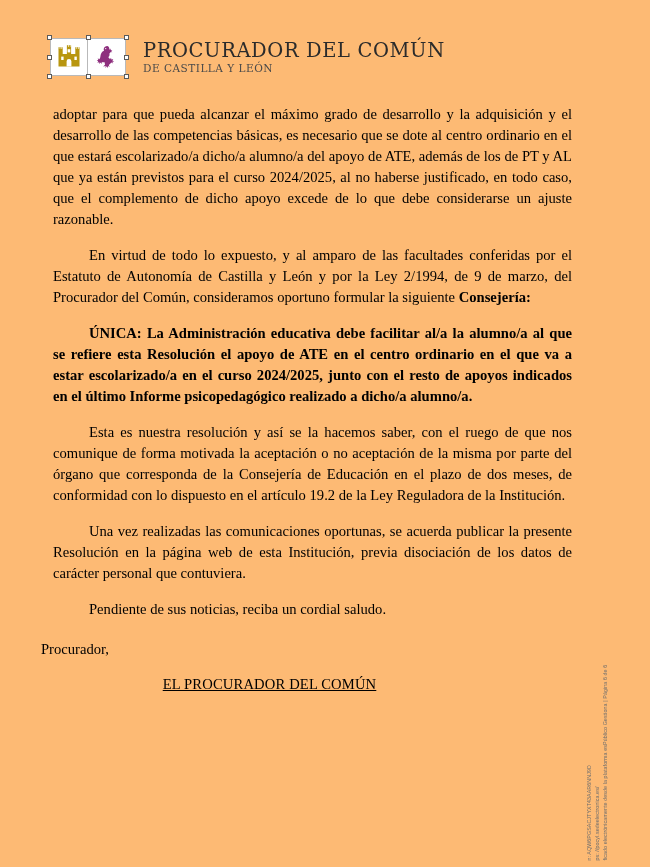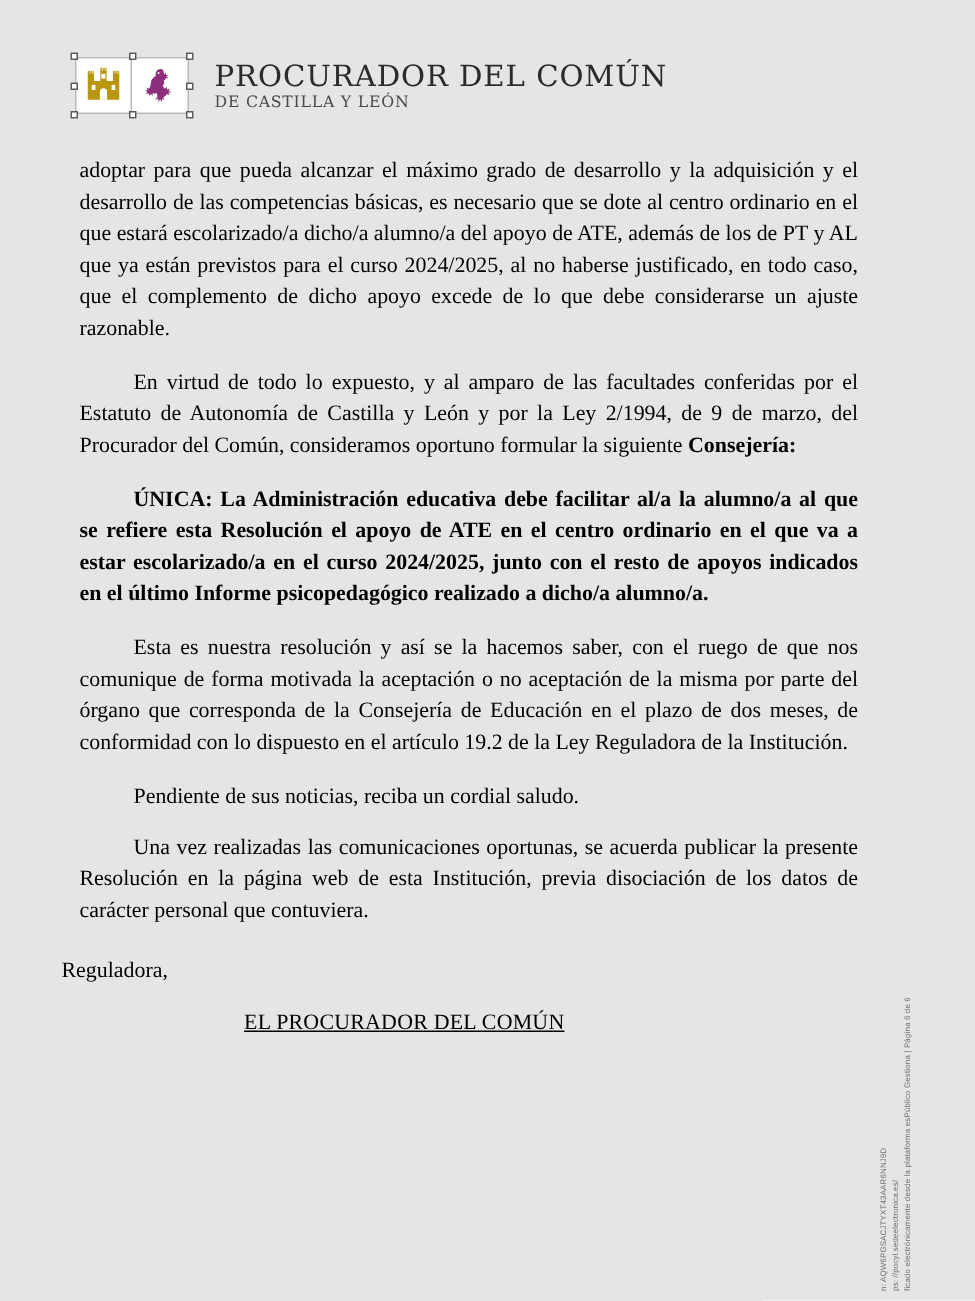--- a/index.html
+++ b/index.html
@@ -13,21 +13,21 @@
     position: relative;
     overflow: hidden;
     font-family: "Liberation Serif", "DejaVu Serif", serif;
     color: #000000;
   }
 
   
   .page {
     position: absolute;
     inset: 0;
-    background: #e5e5e5;
+    background: #fdba74;
   }
 
   
   .letterhead {
     position: absolute;
     left: 47px;
     top: 35px;
     display: flex;
     align-items: center;
   }
@@ -232,25 +232,25 @@
   <div class="body-copy">
 
     <p class="para">adoptar para que pueda alcanzar el máximo grado de desarrollo y la adquisición y el desarrollo de las competencias básicas, es necesario que se dote al centro ordinario en el que estará escolarizado/a dicho/a alumno/a del apoyo de ATE, además de los de PT y AL que ya están previstos para el curso 2024/2025, al no haberse justificado, en todo caso, que el complemento de dicho apoyo excede de lo que debe considerarse un ajuste razonable.</p>
 
     <p class="para indent"><span>En virtud de todo lo expuesto, y al amparo de las facultades conferidas por el Estatuto de Autonomía de Castilla y León y por la Ley 2/1994, de 9 de marzo, del Procurador del Común, consideramos oportuno formular la siguiente </span><b>Consejería:</b></p>
 
     <p class="para indent bold">ÚNICA: La Administración educativa debe facilitar al/a la alumno/a al que se refiere esta Resolución el apoyo de ATE en el centro ordinario en el que va a estar escolarizado/a en el curso 2024/2025, junto con el resto de apoyos indicados en el último Informe psicopedagógico realizado a dicho/a alumno/a.</p>
 
     <p class="para indent">Esta es nuestra resolución y así se la hacemos saber, con el ruego de que nos comunique de forma motivada la aceptación o no aceptación de la misma por parte del órgano que corresponda de la Consejería de Educación en el plazo de dos meses, de conformidad con lo dispuesto en el artículo 19.2 de la Ley Reguladora de la Institución.</p>
 
+    <p class="para indent">Una vez realizadas las comunicaciones oportunas, se acuerda publicar la presente Resolución en la página web de esta Institución, previa disociación de los datos de carácter personal que contuviera.</p>
+
     <p class="para indent tight">Pendiente de sus noticias, reciba un cordial saludo.</p>
 
-    <p class="para indent">Una vez realizadas las comunicaciones oportunas, se acuerda publicar la presente Resolución en la página web de esta Institución, previa disociación de los datos de carácter personal que contuviera.</p>
-
-    <p class="plain gap-before-regards">Reguladora,</p>
+    <p class="plain gap-before-regards">Procurador,</p>
 
     <div class="signature">
       <div class="sig-title">EL PROCURADOR DEL COMÚN</div>
     </div>
   </div>
 
   <div class="esig">
     <div class="esig-inner">
       <div class="esig-line">n: AQW6PGSACJTYXT43AAR6NNJ9D</div>
       <div class="esig-line">ps: //pocyl.sedeelectronica.es/</div>

